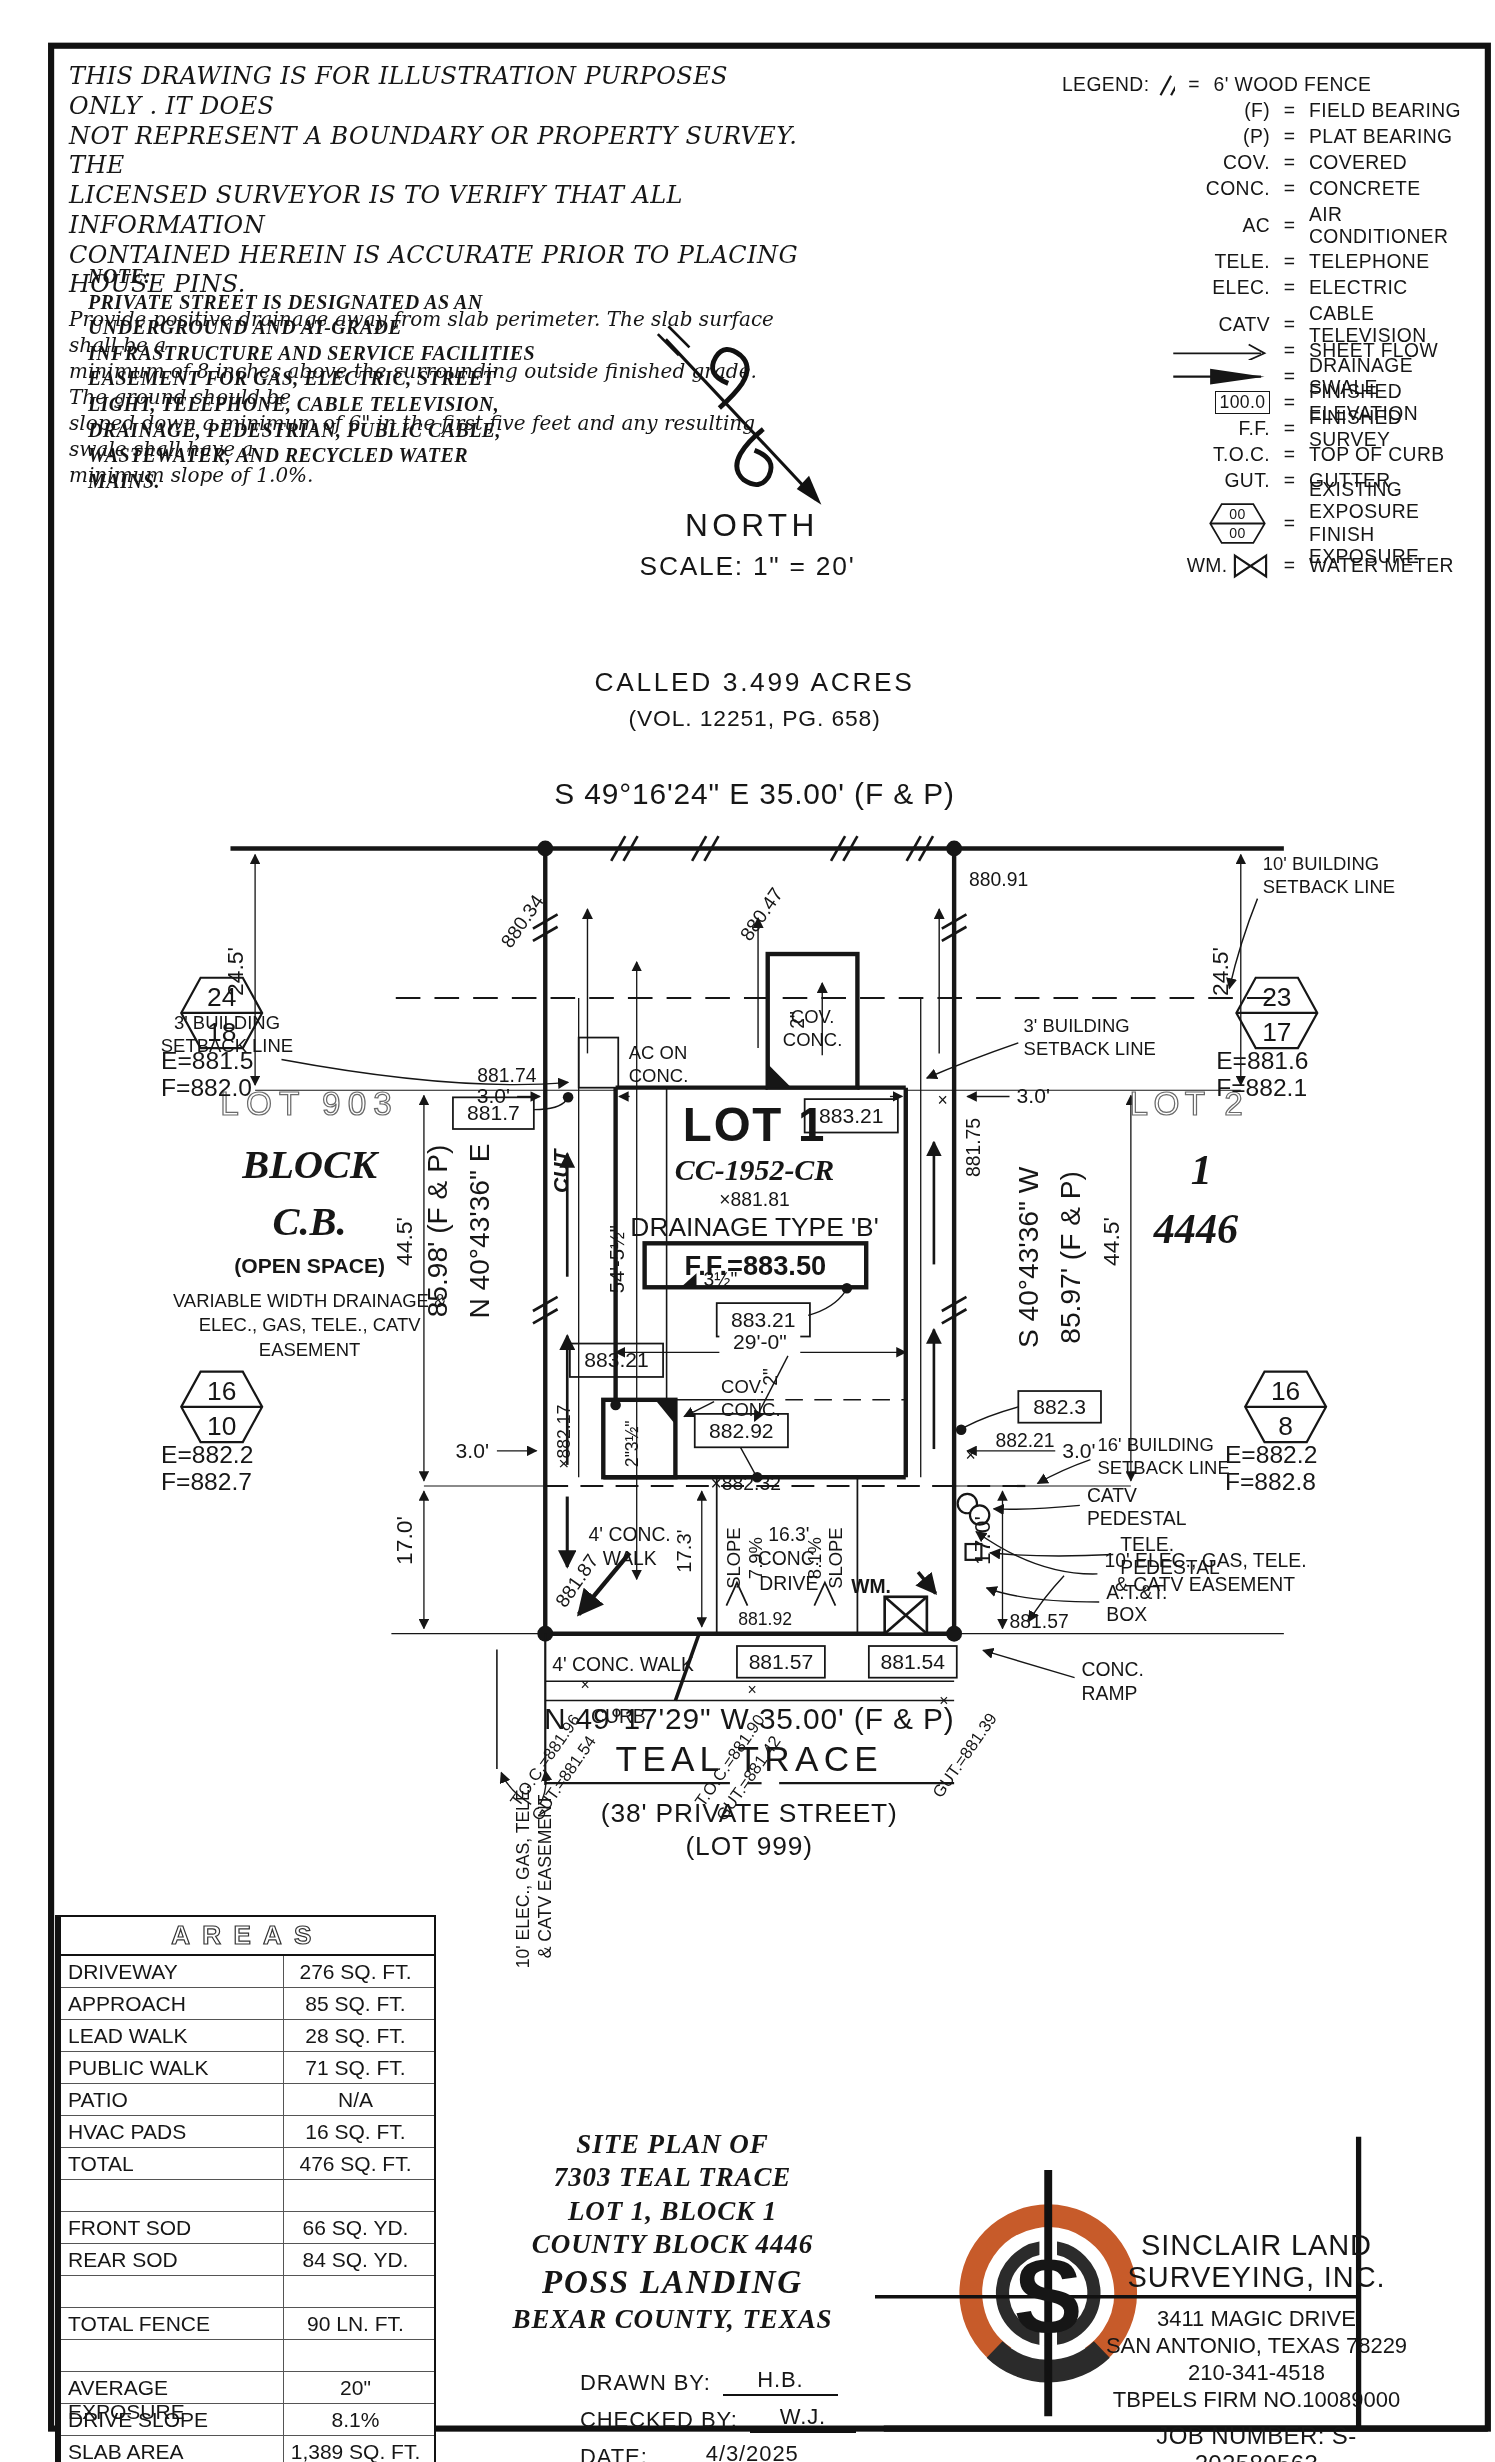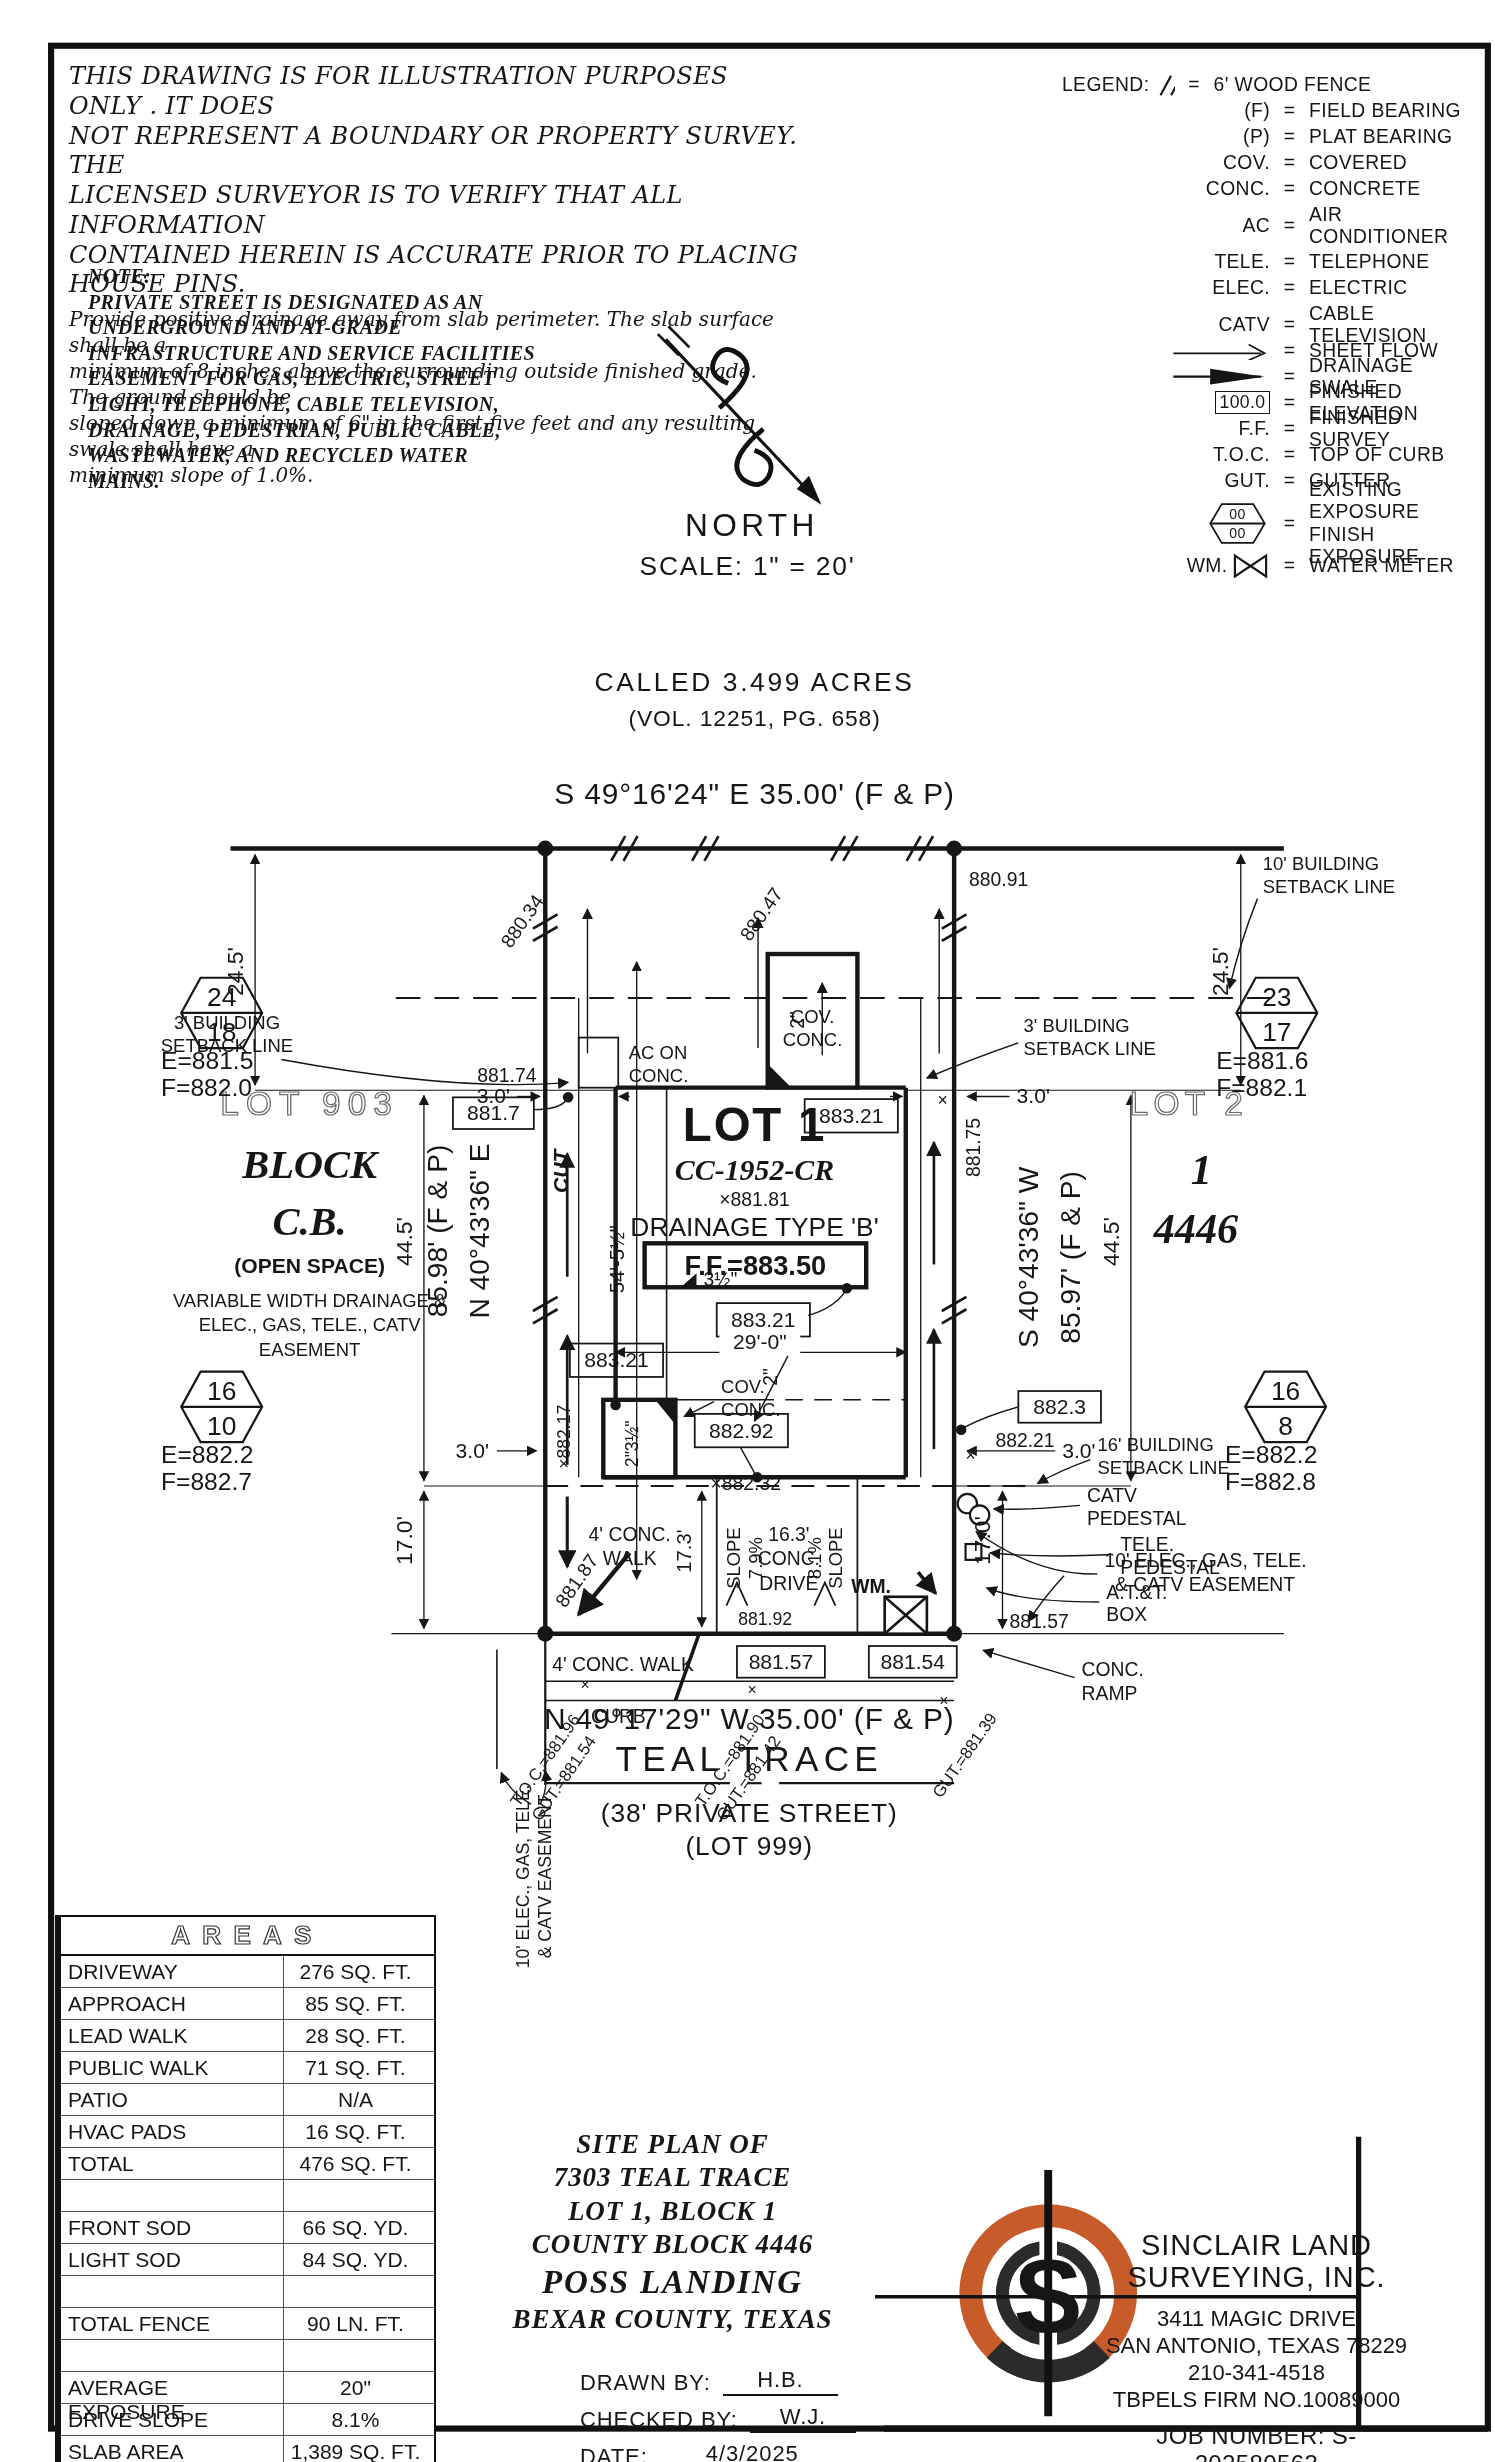--- a/index.html
+++ b/index.html
@@ -596,21 +596,21 @@
       </div>
   <div class="arow">
         <span class="al"></span>
         <span class="av"></span>
       </div>
   <div class="arow">
         <span class="al">FRONT SOD</span>
         <span class="av">66 SQ. YD.</span>
       </div>
   <div class="arow">
-        <span class="al">LIGHT SOD</span>
+        <span class="al">REAR SOD</span>
         <span class="av">84 SQ. YD.</span>
       </div>
   <div class="arow">
         <span class="al"></span>
         <span class="av"></span>
       </div>
   <div class="arow">
         <span class="al">TOTAL FENCE</span>
         <span class="av">90 LN. FT.</span>
       </div>

